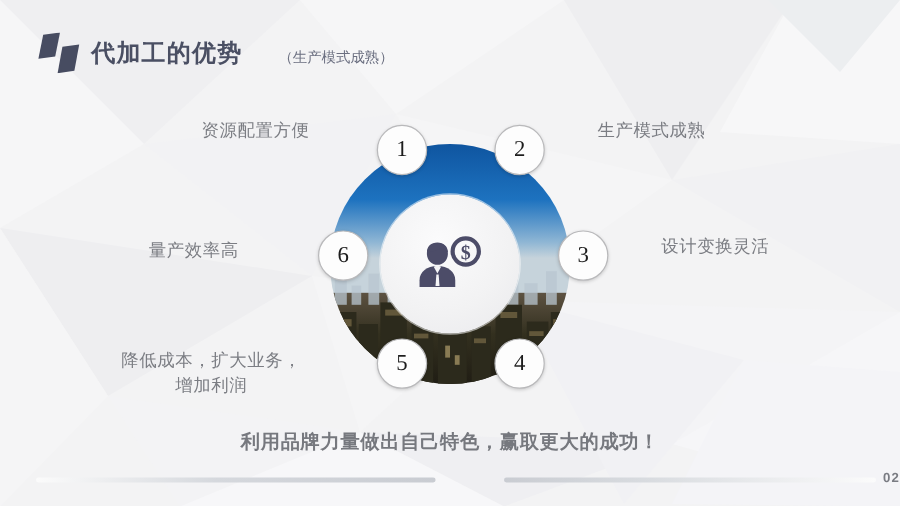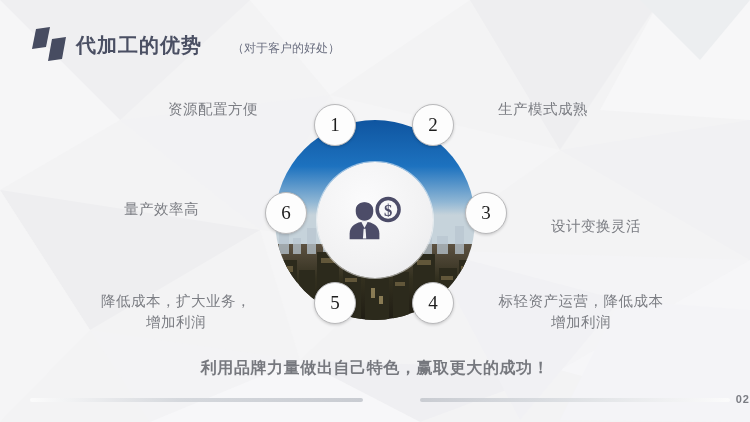--- a/index.html
+++ b/index.html
@@ -102,21 +102,21 @@
     <polygon points="620,300 750,310 750,422 560,420" fill="#f4f4f7"></polygon>
     <polygon points="640,0 750,0 700,60" fill="#eceef0"></polygon>
   </svg>
 
   <svg class="logo-mark" viewBox="0 0 44 34">
     <polygon points="6,2 20,0 16,20 2,22" fill="#474c61"></polygon>
     <polygon points="22,12 36,10 32,32 18,34" fill="#474c61"></polygon>
   </svg>
 
   <div class="title-zh">代加工的优势</div>
-  <div class="title-sub">（对于客户的好处）</div>
+  <div class="title-sub">（生产模式成熟）</div>
 
   <div class="circle-wrap">
 
     <div class="outer-circle">
       <svg class="city-photo" viewBox="0 0 200 200">
         <defs>
           <linearGradient id="sky" x1="0" y1="0" x2="0" y2="1">
             <stop offset="0%" stop-color="#0f55a0"></stop>
             <stop offset="35%" stop-color="#1d72bf"></stop>
             <stop offset="62%" stop-color="#8fb6d4"></stop>
@@ -198,26 +198,22 @@
   <div class="badge" style="left:412px;top:104px">2</div>
   <div class="badge" style="left:465px;top:192px">3</div>
   <div class="badge" style="left:412px;top:282px">4</div>
   <div class="badge" style="left:314px;top:282px">5</div>
   <div class="badge" style="left:265px;top:192px">6</div>
 
   <div class="label" style="left:168px;top:99px">资源配置方便</div>
 
   <div class="label" style="left:498px;top:99px">生产模式成熟</div>
 
-  <div class="label" style="left:551px;top:216px">设计变换灵活</div>
-
-  <div class="label center" style="left:486px;top:291px;width:190px;text-align:center;white-space:normal">
-    <div>标轻资产运营，降低成本</div>
-    <div>增加利润</div>
-  </div>
+  <div class="label" style="left:551px;top:196px">设计变换灵活</div>
+
 
   <div class="label center" style="left:76px;top:291px;width:200px;text-align:center;white-space:normal">
     <div>降低成本，扩大业务，</div>
     <div>增加利润</div>
   </div>
 
   <div class="label" style="left:124px;top:199px">量产效率高</div>
 
   <div class="caption">利用品牌力量做出自己特色，赢取更大的成功！</div>
 

